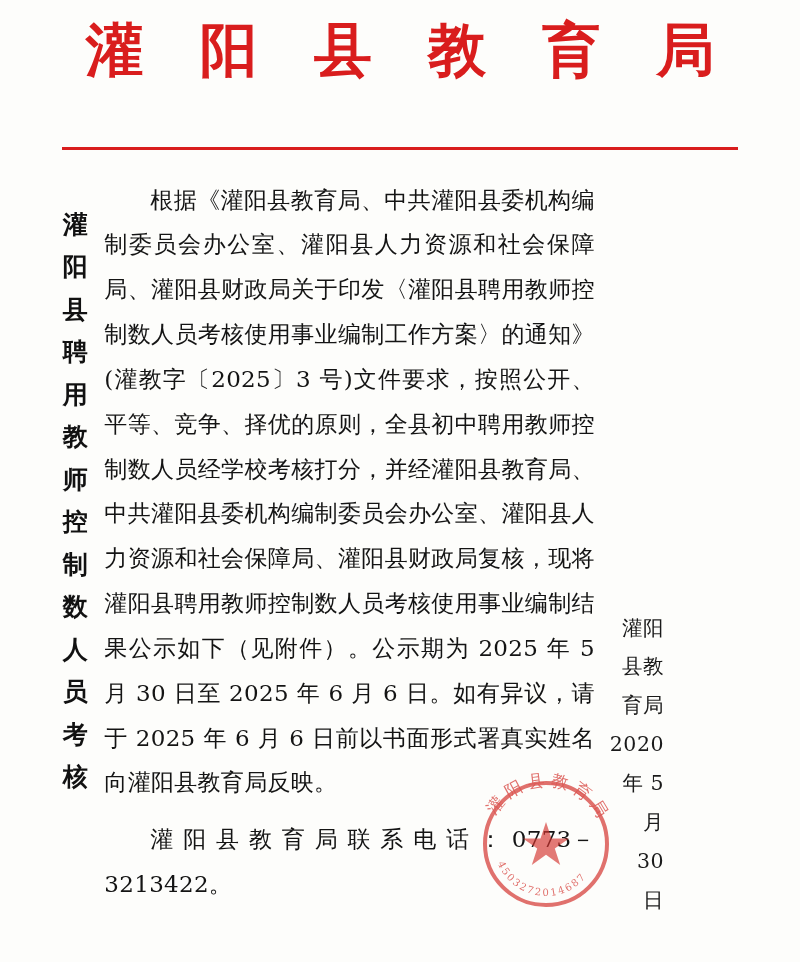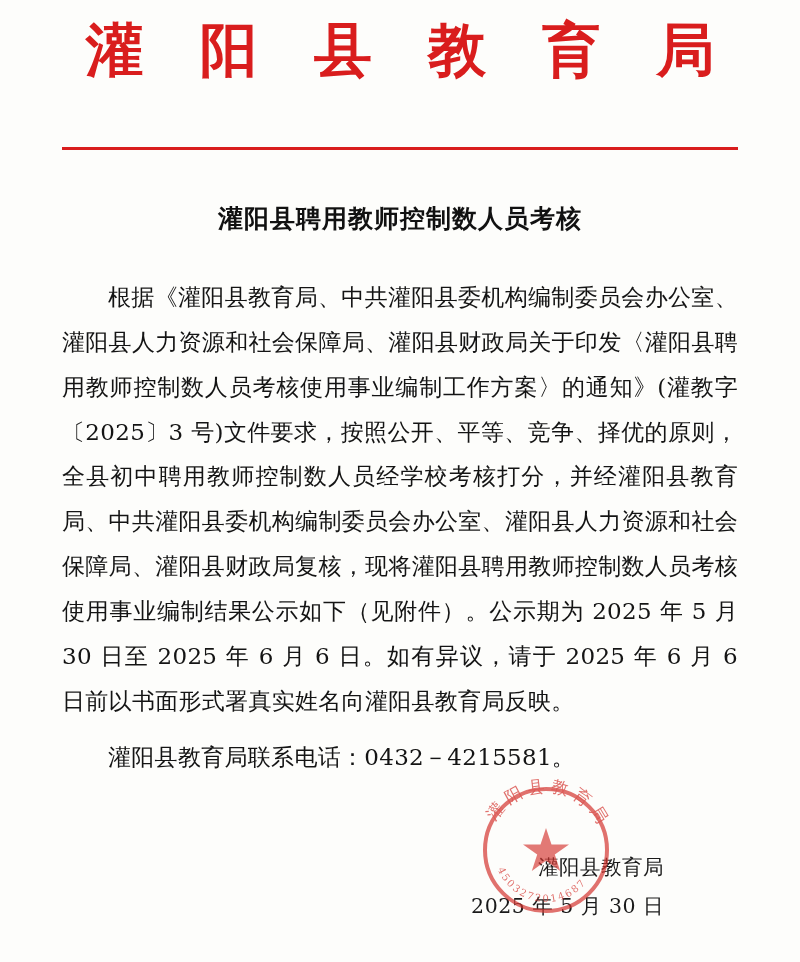--- a/index.html
+++ b/index.html
@@ -46,24 +46,23 @@
     padding: 0 62px;
   }
   .redline {
     height: 3px;
     background: #d91d1d;
     width: 100%;
   }
 
   
   .doc {
-    padding: 2px 62px;
+    padding: 8px 62px;
     flex: 1;
     display: flex;
-    flex-direction: column;
     gap: 15px;
   }
 
   .doc-title {
     margin-top: 46px;
     text-align: center;
     font-size: 25px;
     font-weight: 700;
     line-height: 1.7;
     letter-spacing: 1px;
@@ -136,26 +135,26 @@
   </div>
 
   <div class="doc">
 
     <div class="doc-title">
       <span class="line">灌阳县聘用教师控制数人员考核</span>
     </div>
 
     <div class="body-text">
       <p class="para main">根据《灌阳县教育局、中共灌阳县委机构编制委员会办公室、灌阳县人力资源和社会保障局、灌阳县财政局关于印发〈灌阳县聘用教师控制数人员考核使用事业编制工作方案〉的通知》(灌教字〔2025〕3 号)文件要求，按照公开、平等、竞争、择优的原则，全县初中聘用教师控制数人员经学校考核打分，并经灌阳县教育局、中共灌阳县委机构编制委员会办公室、灌阳县人力资源和社会保障局、灌阳县财政局复核，现将灌阳县聘用教师控制数人员考核使用事业编制结果公示如下（见附件）。公示期为 2025 年 5 月 30 日至 2025 年 6 月 6 日。如有异议，请于 2025 年 6 月 6 日前以书面形式署真实姓名向灌阳县教育局反映。</p>
-      <p class="para phone">灌阳县教育局联系电话：0432－4215581。</p>
+      <p class="para phone">灌阳县教育局联系电话：0773－3213422。</p>
     </div>
 
     <div class="signature">
       <span class="sig-line">灌阳县教育局</span>
-      <span class="sig-line">2025 年 5 月 30 日</span>
+      <span class="sig-line">2020 年 5 月 30 日</span>
 
       <div class="seal">
         <svg width="168" height="168" viewBox="0 0 168 168" xmlns="http://www.w3.org/2000/svg">
           <defs>
             <path id="arcTop" d="M 26,84 A 58,58 0 0 1 142,84" fill="none"></path>
             <path id="arcBottom" d="M 32,84 A 52,52 0 0 0 136,84" fill="none"></path>
           </defs>
           <circle cx="84" cy="84" r="61" fill="none" stroke="#d4342f" stroke-width="4" opacity="0.85"></circle>
           <g fill="#d4342f" opacity="0.85" class="seal-text">
             <text font-size="17" letter-spacing="5">

